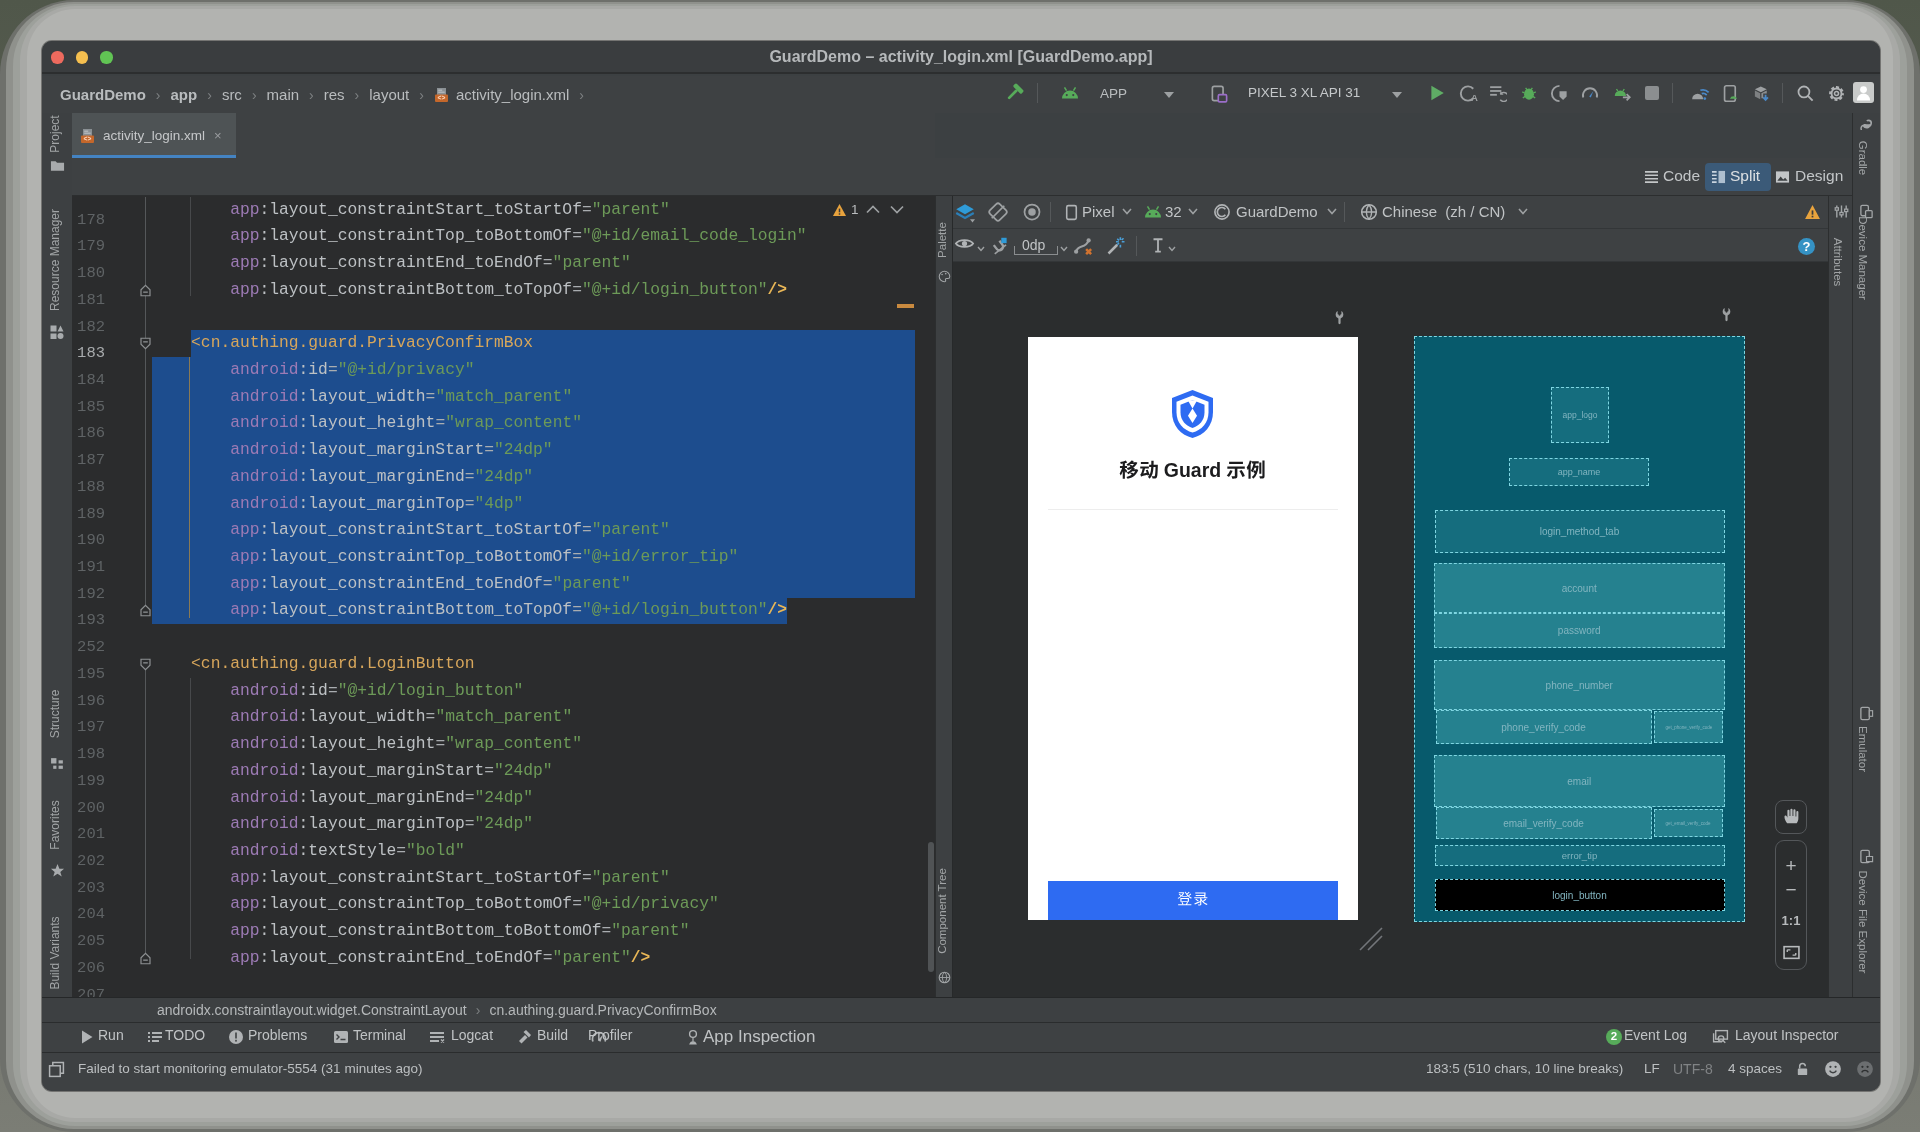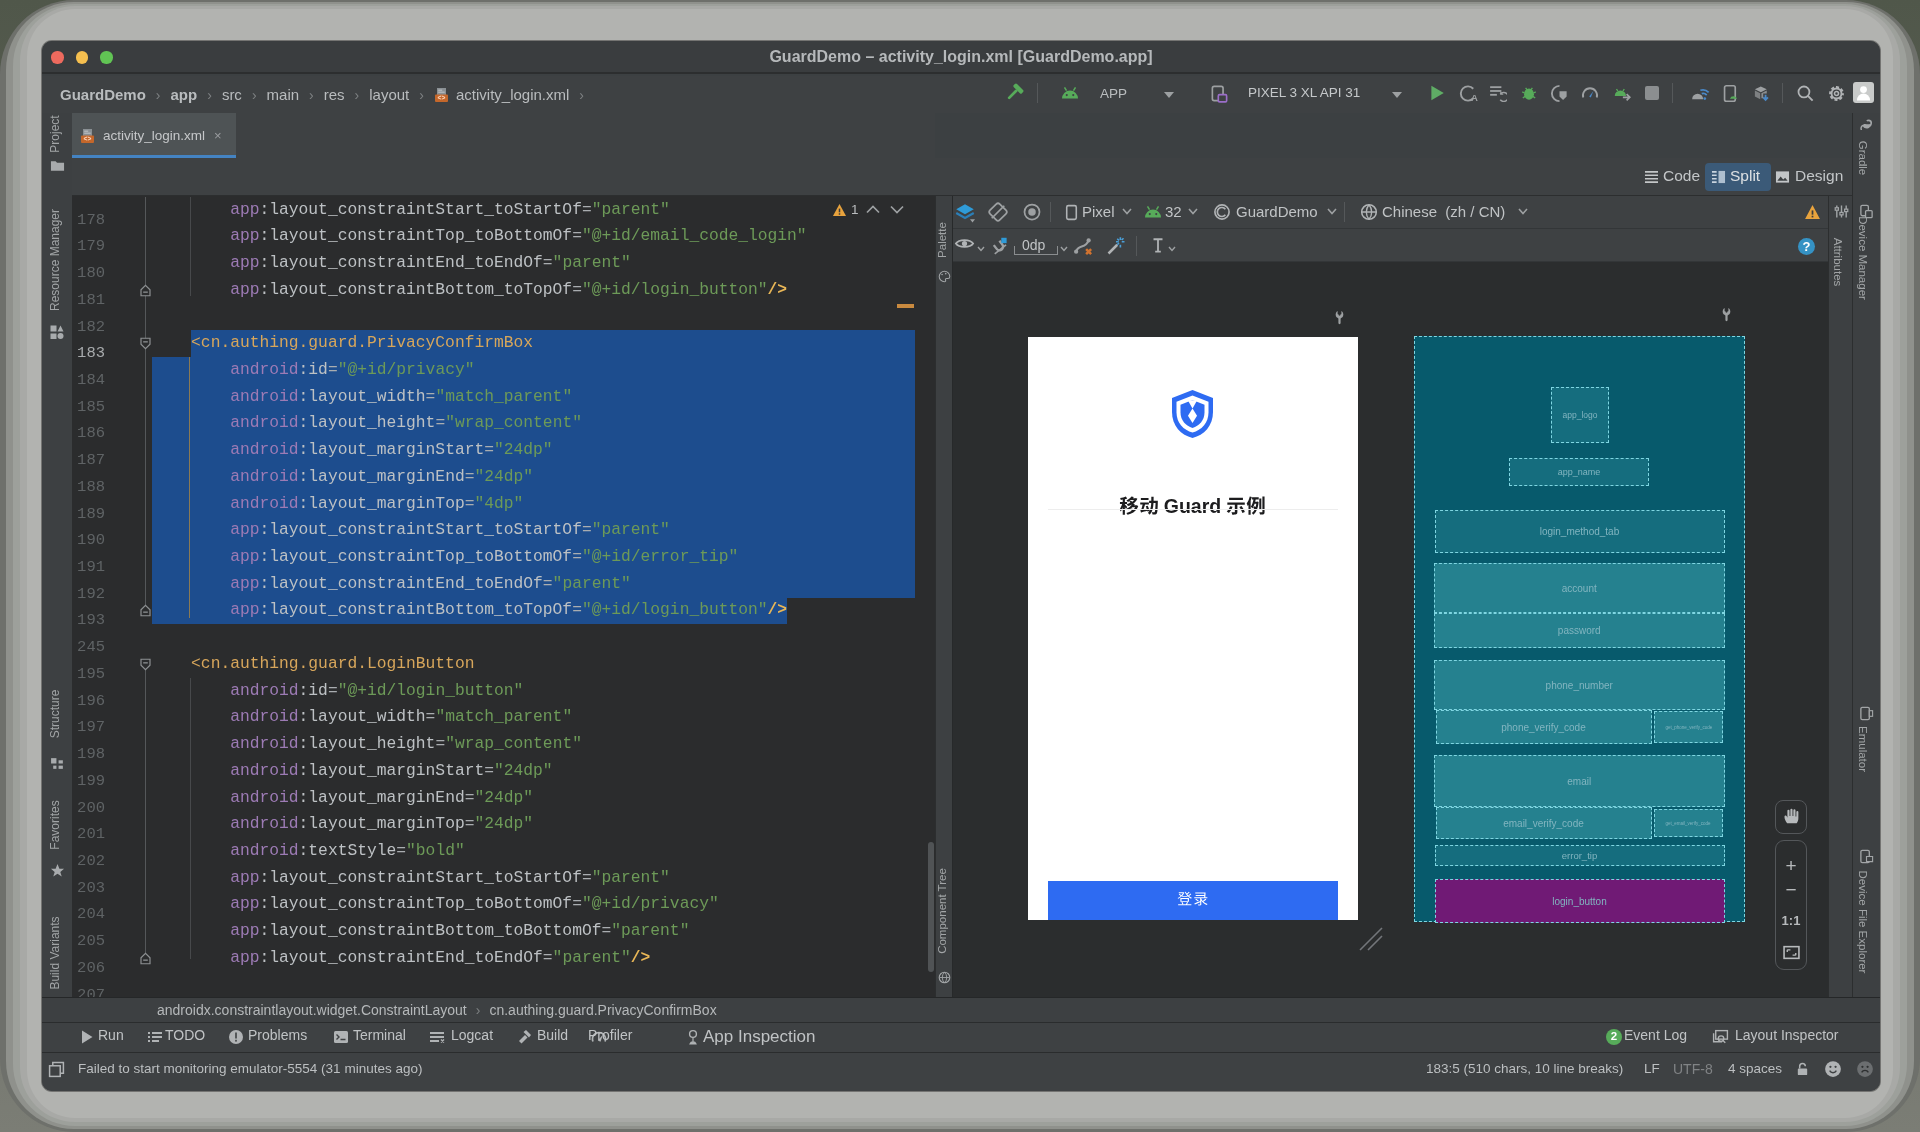--- a/index.html
+++ b/index.html
@@ -212,21 +212,21 @@
       <div style="height:26.72px;line-height:26.72px;color:#5f6365;">184</div>
       <div style="height:26.72px;line-height:26.72px;color:#5f6365;">185</div>
       <div style="height:26.72px;line-height:26.72px;color:#5f6365;">186</div>
       <div style="height:26.72px;line-height:26.72px;color:#5f6365;">187</div>
       <div style="height:26.72px;line-height:26.72px;color:#5f6365;">188</div>
       <div style="height:26.72px;line-height:26.72px;color:#5f6365;">189</div>
       <div style="height:26.72px;line-height:26.72px;color:#5f6365;">190</div>
       <div style="height:26.72px;line-height:26.72px;color:#5f6365;">191</div>
       <div style="height:26.72px;line-height:26.72px;color:#5f6365;">192</div>
       <div style="height:26.72px;line-height:26.72px;color:#5f6365;">193</div>
-      <div style="height:26.72px;line-height:26.72px;color:#5f6365;">245</div>
+      <div style="height:26.72px;line-height:26.72px;color:#5f6365;">252</div>
       <div style="height:26.72px;line-height:26.72px;color:#5f6365;">195</div>
       <div style="height:26.72px;line-height:26.72px;color:#5f6365;">196</div>
       <div style="height:26.72px;line-height:26.72px;color:#5f6365;">197</div>
       <div style="height:26.72px;line-height:26.72px;color:#5f6365;">198</div>
       <div style="height:26.72px;line-height:26.72px;color:#5f6365;">199</div>
       <div style="height:26.72px;line-height:26.72px;color:#5f6365;">200</div>
       <div style="height:26.72px;line-height:26.72px;color:#5f6365;">201</div>
       <div style="height:26.72px;line-height:26.72px;color:#5f6365;">202</div>
       <div style="height:26.72px;line-height:26.72px;color:#5f6365;">203</div>
       <div style="height:26.72px;line-height:26.72px;color:#5f6365;">204</div>
@@ -390,21 +390,21 @@
       <rect x="5.9" y="7.2" width="2.2" height="7" rx="1.1" fill="#9da0a2"></rect>
     </svg>
 <div class="abs" style="left:985.5px;top:296px;width:330px;height:583px;background:#ffffff;"></div>
 <svg class="abs" style="left:1127px;top:347px;" width="47" height="54" viewBox="0 0 47 54">
       <path d="M23.5 2 44 10 v14 c0 14-9 23-20.5 26 C12 47 3 38 3 24 V10 Z" fill="#2e6bf2"></path>
       <path d="M23.5 7.5 39.5 13.8 v10.4 c0 10.8-7 17.8-16 20.3 -9-2.5-16-9.5-16-20.3 V13.8 Z" fill="#ffffff"></path>
       <path d="M23.5 12 35.5 16.7 v7.6 c0 8.3-5.4 13.7-12 15.8 -6.6-2.1-12-7.5-12-15.8 v-7.6 Z" fill="#2e6bf2"></path>
       <path d="M23.5 20.5 28 27.7 23.5 35 19 27.7 Z" fill="#ffffff"></path>
       <path d="M18.8 12.2 h9.4 L23.5 20.5 Z" fill="#ffffff"></path>
     </svg>
-<div class="abs" style="left:1150.5px;top:420px;transform:translateX(-50%);display:flex;align-items:center;margin-top:36px;">
+<div class="abs" style="left:1150.5px;top:420px;transform:translateX(-50%);display:flex;align-items:center;">
       <svg width="19.5" height="19.5" viewBox="0 0 1000 1000" style="overflow:visible">
         <g transform="translate(0,820) scale(1,-1)">
           <path d="M336 845C261 811 148 781 45 764C58 738 74 697 78 671L176 687V567H34V455H145C115 358 67 250 19 185C37 155 64 104 74 70C112 125 147 206 176 291V-90H288V313C311 273 333 232 345 205L409 301C392 324 314 412 288 437V455H400V567H288V711C329 721 369 733 405 747ZM554 175C582 158 616 134 642 111C562 59 467 23 365 2C387 -22 414 -65 427 -94C680 -29 886 102 973 363L894 398L874 394H755C771 415 785 436 798 458L711 475C805 536 881 618 928 726L851 764L831 759H694C712 780 729 802 745 824L625 850C576 779 489 701 367 644C393 627 429 588 446 561C501 592 550 625 593 661H760C736 630 706 603 673 578C647 596 617 615 591 629L503 572C528 557 555 538 578 519C517 488 450 464 380 449C401 427 429 386 442 358C516 378 587 405 652 440C598 363 510 286 385 230C410 212 444 172 460 146C544 189 612 239 668 294H816C793 252 763 214 729 181C702 200 671 220 644 234Z" fill="#1c1c1e"></path>
         </g>
       </svg>
       <span style="width:1px"></span>
       <svg width="19.5" height="19.5" viewBox="0 0 1000 1000" style="overflow:visible">
         <g transform="translate(0,820) scale(1,-1)">
           <path d="M81 772V667H474V772ZM90 20 91 22V19C120 38 163 52 412 117L423 70L519 100C498 65 473 32 443 3C473 -16 513 -59 532 -88C674 53 716 264 730 517H833C824 203 814 81 792 53C781 40 772 37 755 37C733 37 691 37 643 41C663 8 677 -42 679 -76C731 -78 782 -78 814 -73C849 -66 872 -56 897 -21C931 25 941 172 951 578C951 593 952 632 952 632H734L736 832H617L616 632H504V517H612C605 358 584 220 525 111C507 180 468 286 432 367L335 341C351 303 367 260 381 217L211 177C243 255 274 345 295 431H492V540H48V431H172C150 325 115 223 102 193C86 156 72 133 52 127C66 97 84 42 90 20Z" fill="#1c1c1e"></path>
         </g>
@@ -450,21 +450,21 @@
 <div class="abs" style="left:1393.5px;top:669px;width:216px;height:34px;background:#25818f;border:1px dashed #7fd6e2;color:#82b5c0;font-size:10px;display:flex;align-items:center;justify-content:center;overflow:hidden;">phone_verify_code</div>
 <div class="abs" style="left:1612px;top:670px;width:69px;height:32px;background:#25818f;border:1px dashed #7fd6e2;display:flex;align-items:center;justify-content:center;">
       <span style="color:#82b5c0;font-size:9px;transform:scale(.5);white-space:nowrap;">get_phone_verify_code</span>
     </div>
 <div class="abs" style="left:1392px;top:714px;width:290.5px;height:52px;background:#25818f;border:1px dashed #7fd6e2;color:#82b5c0;font-size:10px;display:flex;align-items:center;justify-content:center;overflow:hidden;">email</div>
 <div class="abs" style="left:1393.5px;top:766px;width:216px;height:32px;background:#25818f;border:1px dashed #7fd6e2;color:#82b5c0;font-size:10px;display:flex;align-items:center;justify-content:center;overflow:hidden;">email_verify_code</div>
 <div class="abs" style="left:1612px;top:768px;width:69px;height:28px;background:#25818f;border:1px dashed #7fd6e2;display:flex;align-items:center;justify-content:center;">
       <span style="color:#82b5c0;font-size:9px;transform:scale(.5);white-space:nowrap;">get_email_verify_code</span>
     </div>
 <div class="abs" style="left:1392.5px;top:804px;width:290px;height:21px;background:#156d7e;border:1px dashed #7fd6e2;color:#82b5c0;font-size:9.5px;display:flex;align-items:center;justify-content:center;overflow:hidden;">error_tip</div>
-<div class="abs" style="left:1392.5px;top:838px;width:290px;height:44px;background:#701a75;border:1px dashed #7fd6e2;color:#82b5c0;font-size:10px;display:flex;align-items:center;justify-content:center;overflow:hidden;">login_button</div>
+<div class="abs" style="left:1392.5px;top:838px;width:290px;height:32px;background:#000000;border:1px dashed #7fd6e2;color:#82b5c0;font-size:10px;display:flex;align-items:center;justify-content:center;overflow:hidden;">login_button</div>
 <div class="abs" style="left:1733px;top:759px;width:32px;height:34px;border:1px solid #54575a;border-radius:8px;"></div>
 <svg class="abs" style="left:1740px;top:765px;" width="18" height="20" viewBox="0 0 16 16">
       <path d="M4.6 14.5 C3.2 12.6 2.2 10.6 2.2 8.6 c0-1.1 1.5-1.4 2-.3 l.6 1.3 V3.4 a.95.95 0 0 1 1.9 0 V8 h.75 V2.4 a.95.95 0 0 1 1.9 0 V8 h.75 V3 a.95.95 0 0 1 1.9 0 V8.4 h.75 V4.4 a.9.9 0 0 1 1.8 0 V10 c0 2-.7 3.2-1.5 4.5Z" fill="#b7babc"></path>
     </svg>
 <div class="abs" style="left:1733px;top:799px;width:32px;height:130px;border:1px solid #54575a;border-radius:9px;"></div>
 <div class="abs" style="left:1749px;top:814px;transform:translateX(-50%);white-space:pre;font-size:19px;color:#b7babc;">+</div>
 <div class="abs" style="left:1749px;top:838px;transform:translateX(-50%);white-space:pre;font-size:19px;color:#b7babc;">−</div>
 <div class="abs" style="left:1749px;top:872px;transform:translateX(-50%);white-space:pre;font-size:13px;font-weight:bold;color:#b7babc;">1:1</div>
 <svg class="abs" style="left:1741px;top:903px;" width="17" height="17" viewBox="0 0 16 16">
       <rect x="1" y="2.5" width="14" height="11" fill="none" stroke="#b7babc" stroke-width="1.5"></rect>

